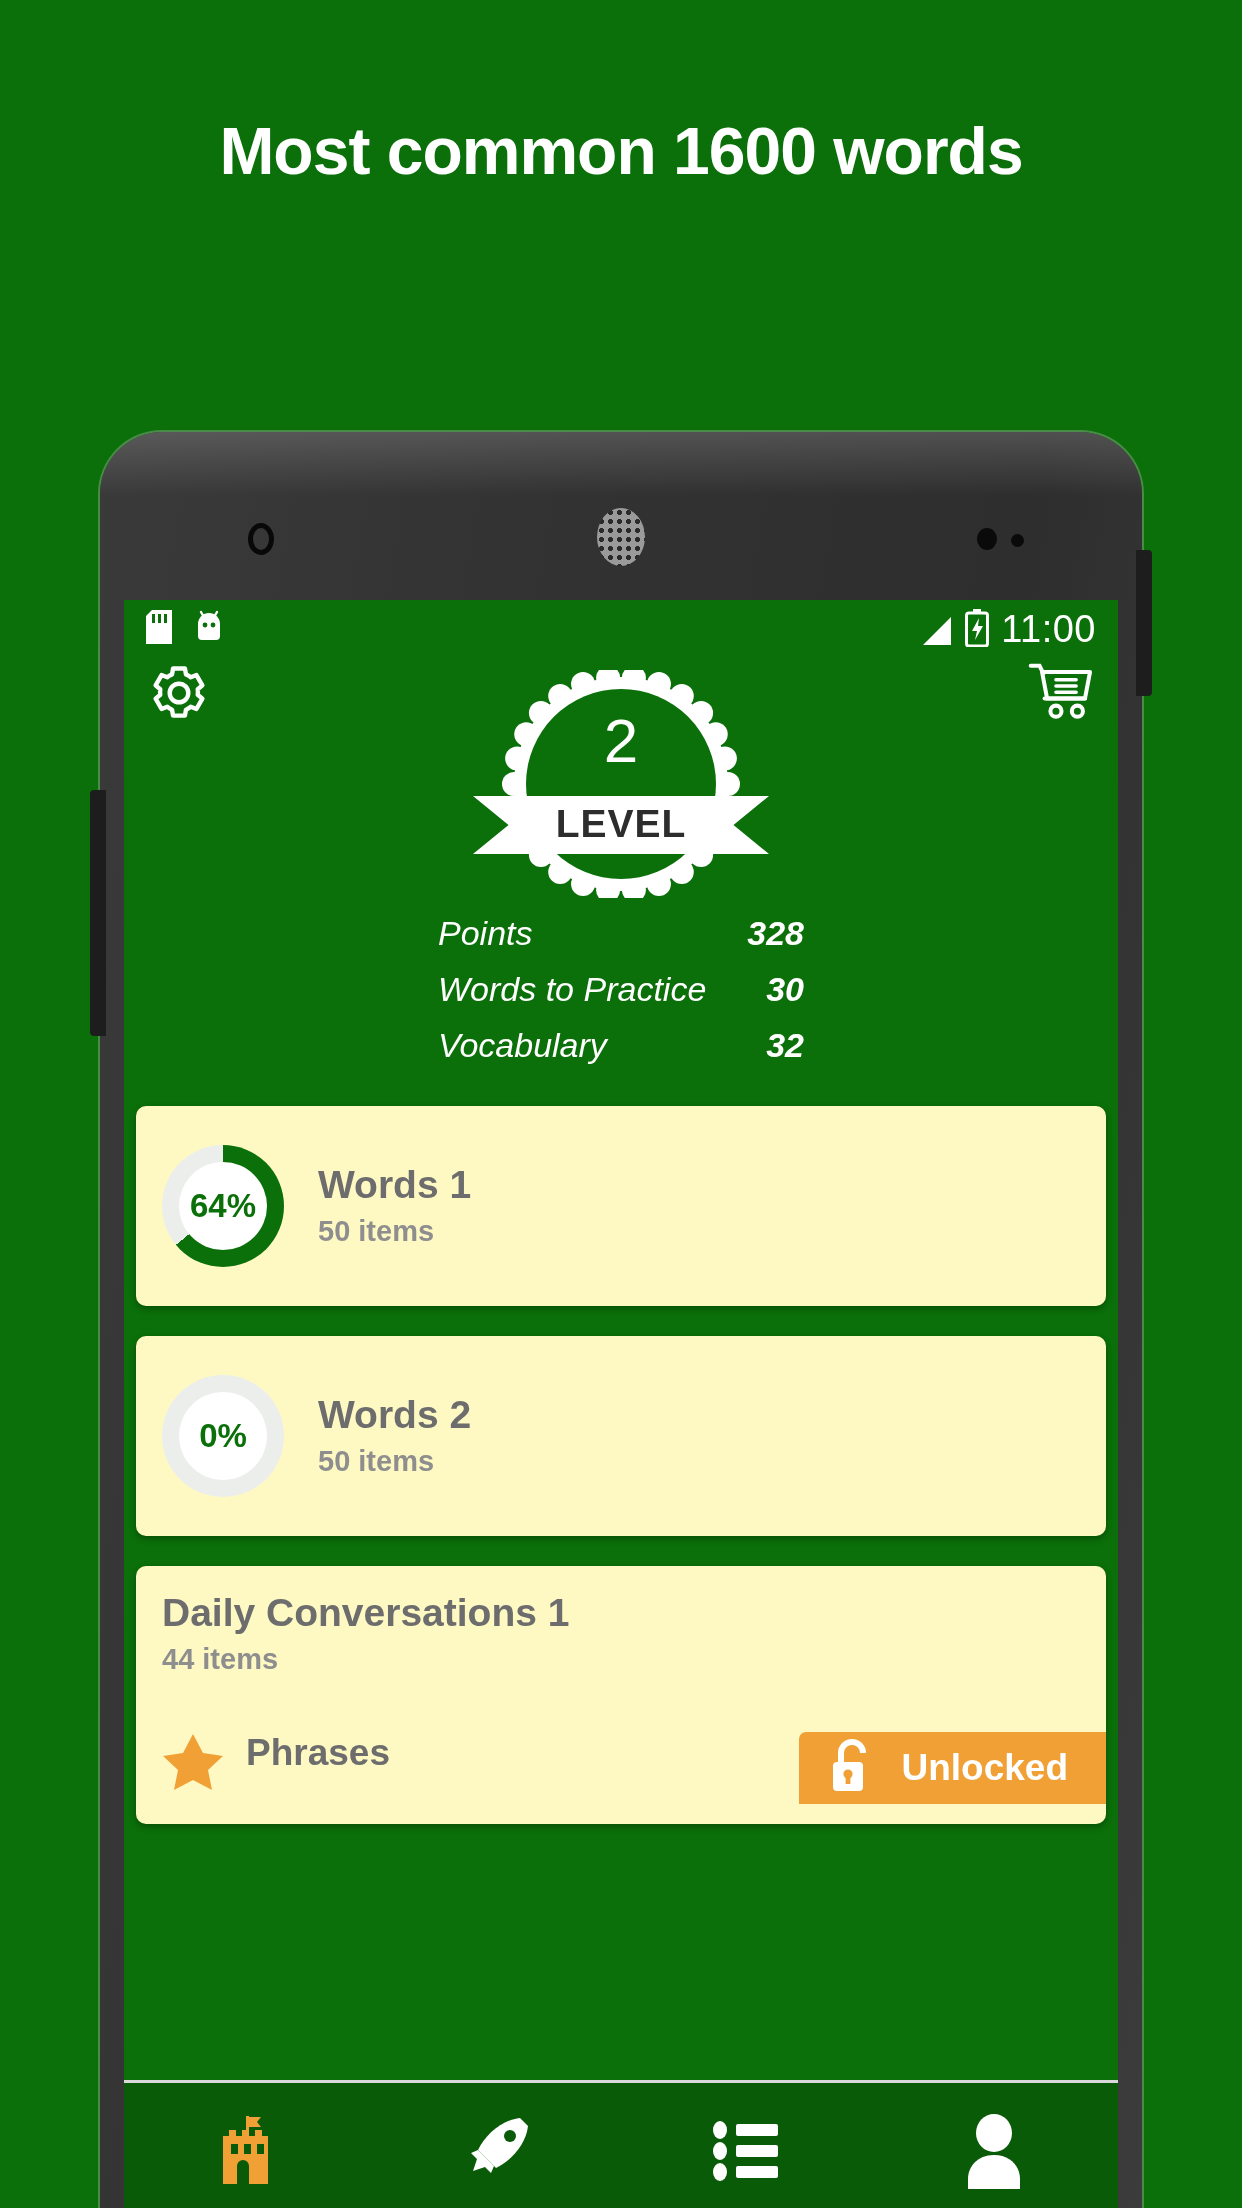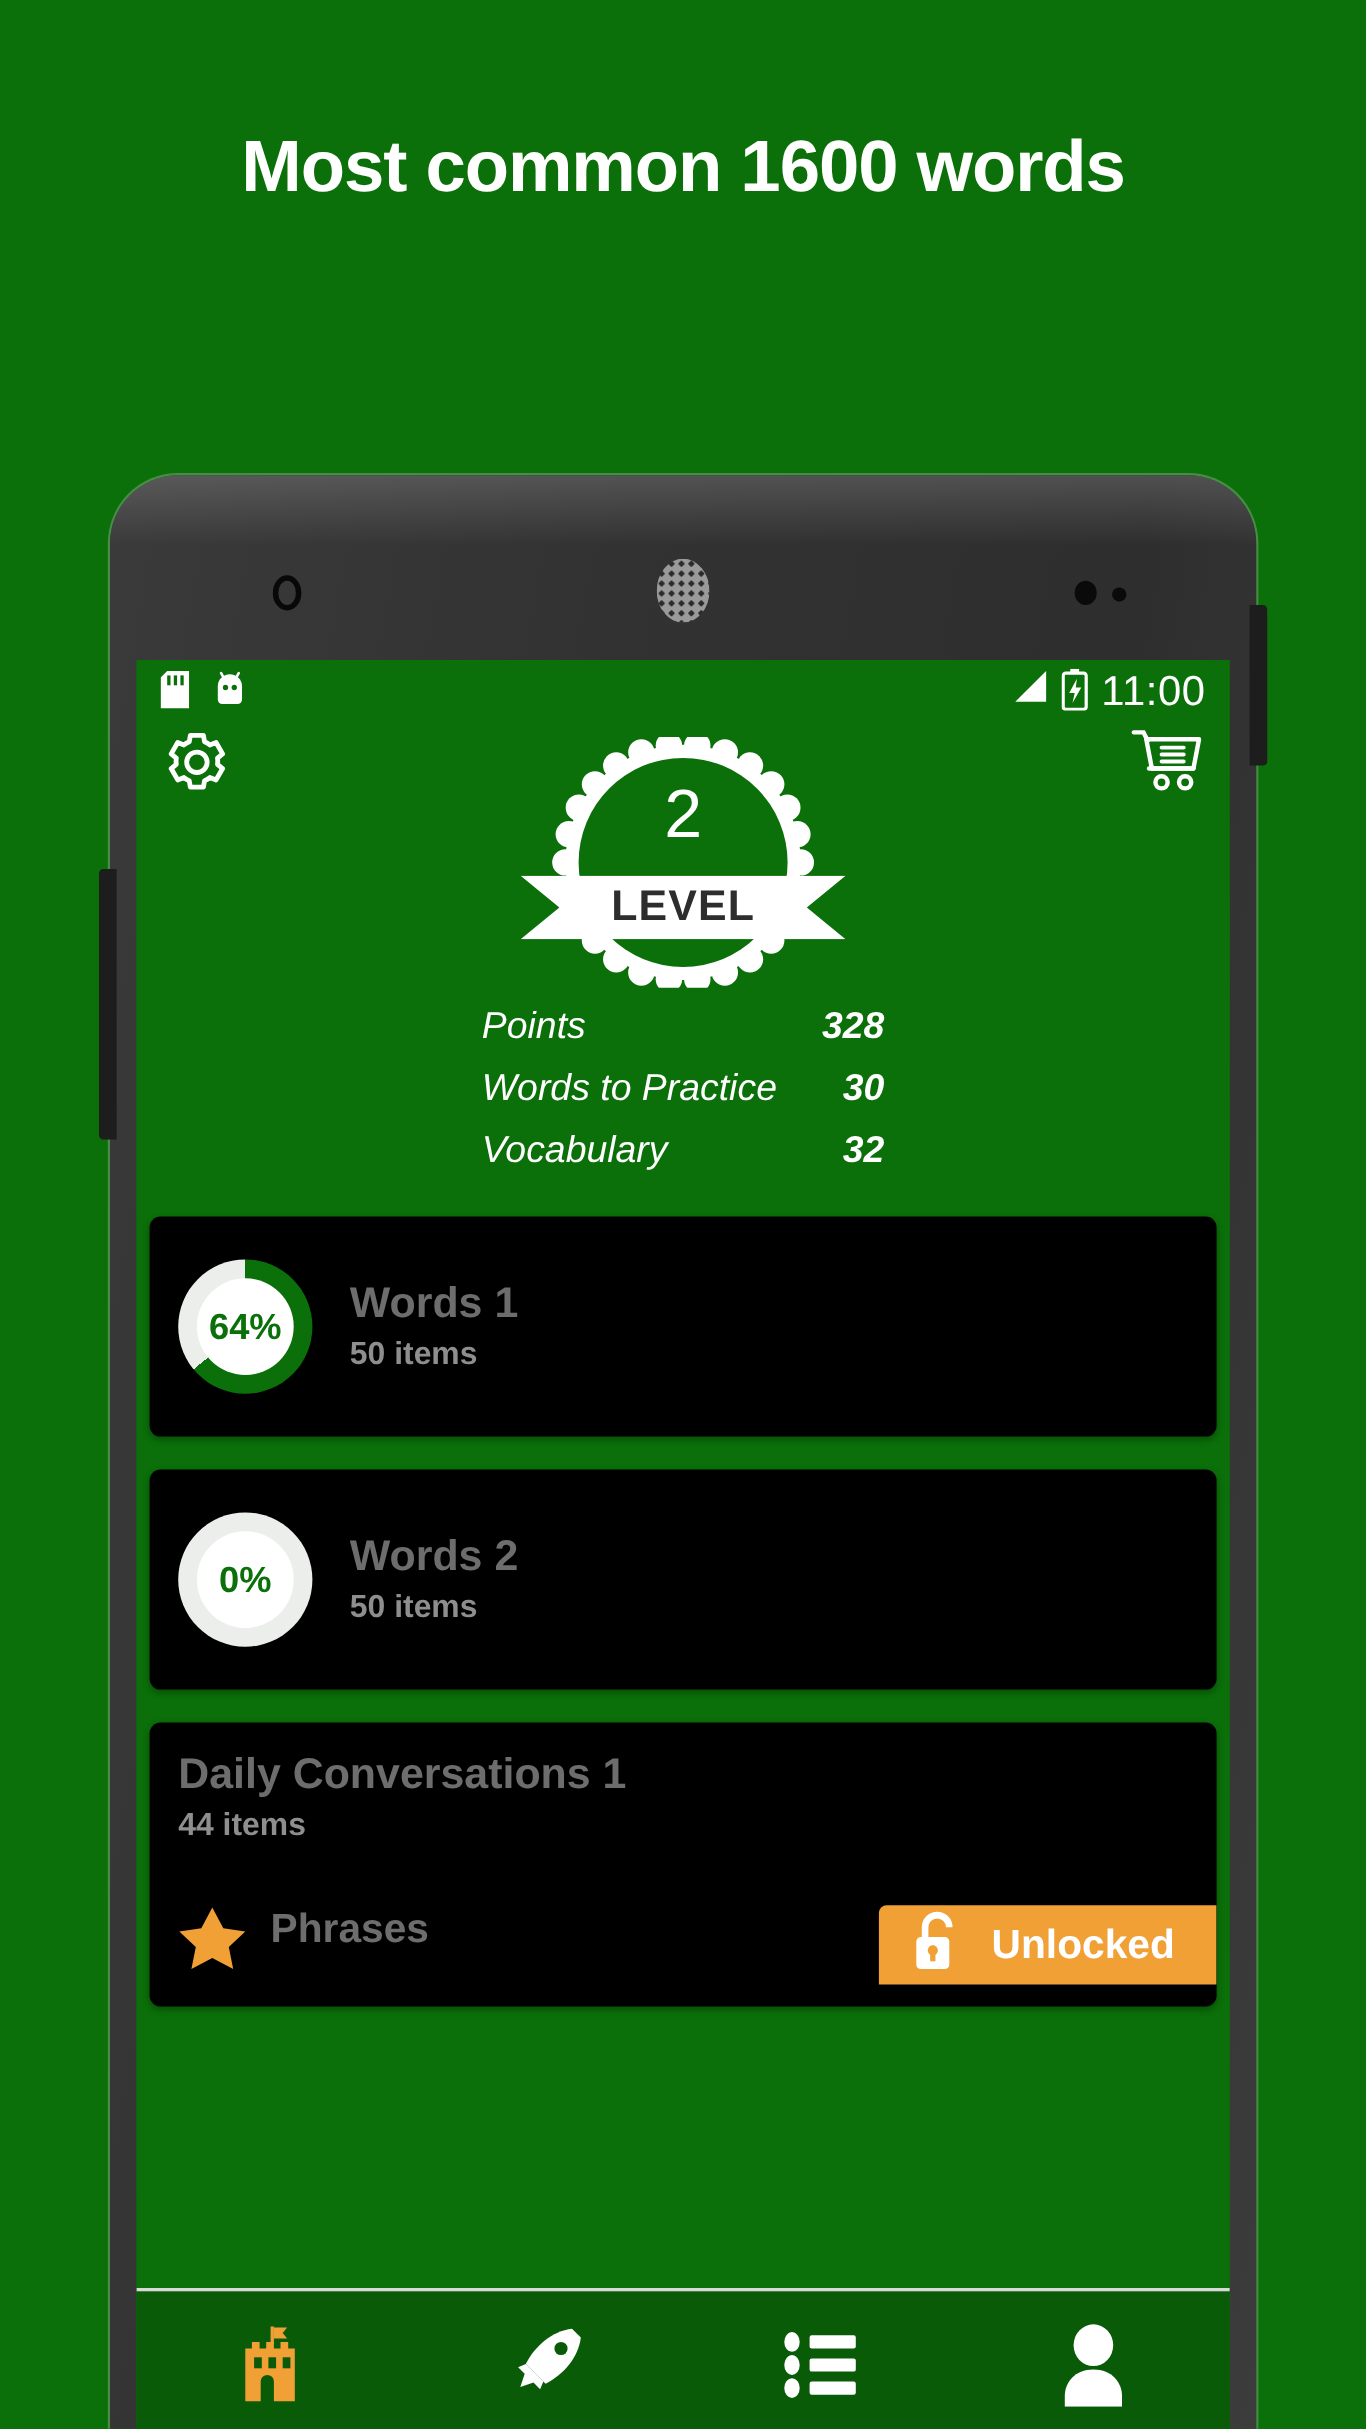--- a/index.html
+++ b/index.html
@@ -87,21 +87,21 @@
   }
 
   
   .statusbar{
     height:58px;
     display:flex; align-items:center;
     padding:0 22px;
     color:#fff;
   }
   .sb-left{ display:flex; align-items:center; gap:22px; }
-  .sb-right{ margin-left:auto; display:flex; align-items:flex-start; gap:12px; }
+  .sb-right{ margin-left:auto; display:flex; align-items:flex-end; gap:12px; }
   .sb-clock{ font-size:38px; font-weight:400; letter-spacing:.5px; }
 
   
   .appbar{
     position:relative;
     height:86px;
     display:flex; align-items:flex-start;
     padding:4px 24px 0 24px;
   }
   .appbar-spacer{ flex:1; }
@@ -140,21 +140,21 @@
     margin-bottom:17px;
     font-size:34px;
   }
   .stat-label{ flex:1; font-weight:400; }
   .stat-value{ font-weight:bold; }
 
   
   .cards{ padding:24px 0 0 0; }
   .card{
     position:relative;
-    background:#000000;
+    background:#fef9c3;
     margin:0 12px 30px 12px;
     border-radius:10px;
     box-shadow:0 3px 7px rgba(0,0,0,.30);
     overflow:hidden;
   }
   .card-row{
     display:flex; align-items:center;
     padding:28px 26px;
     min-height:200px;
   }

